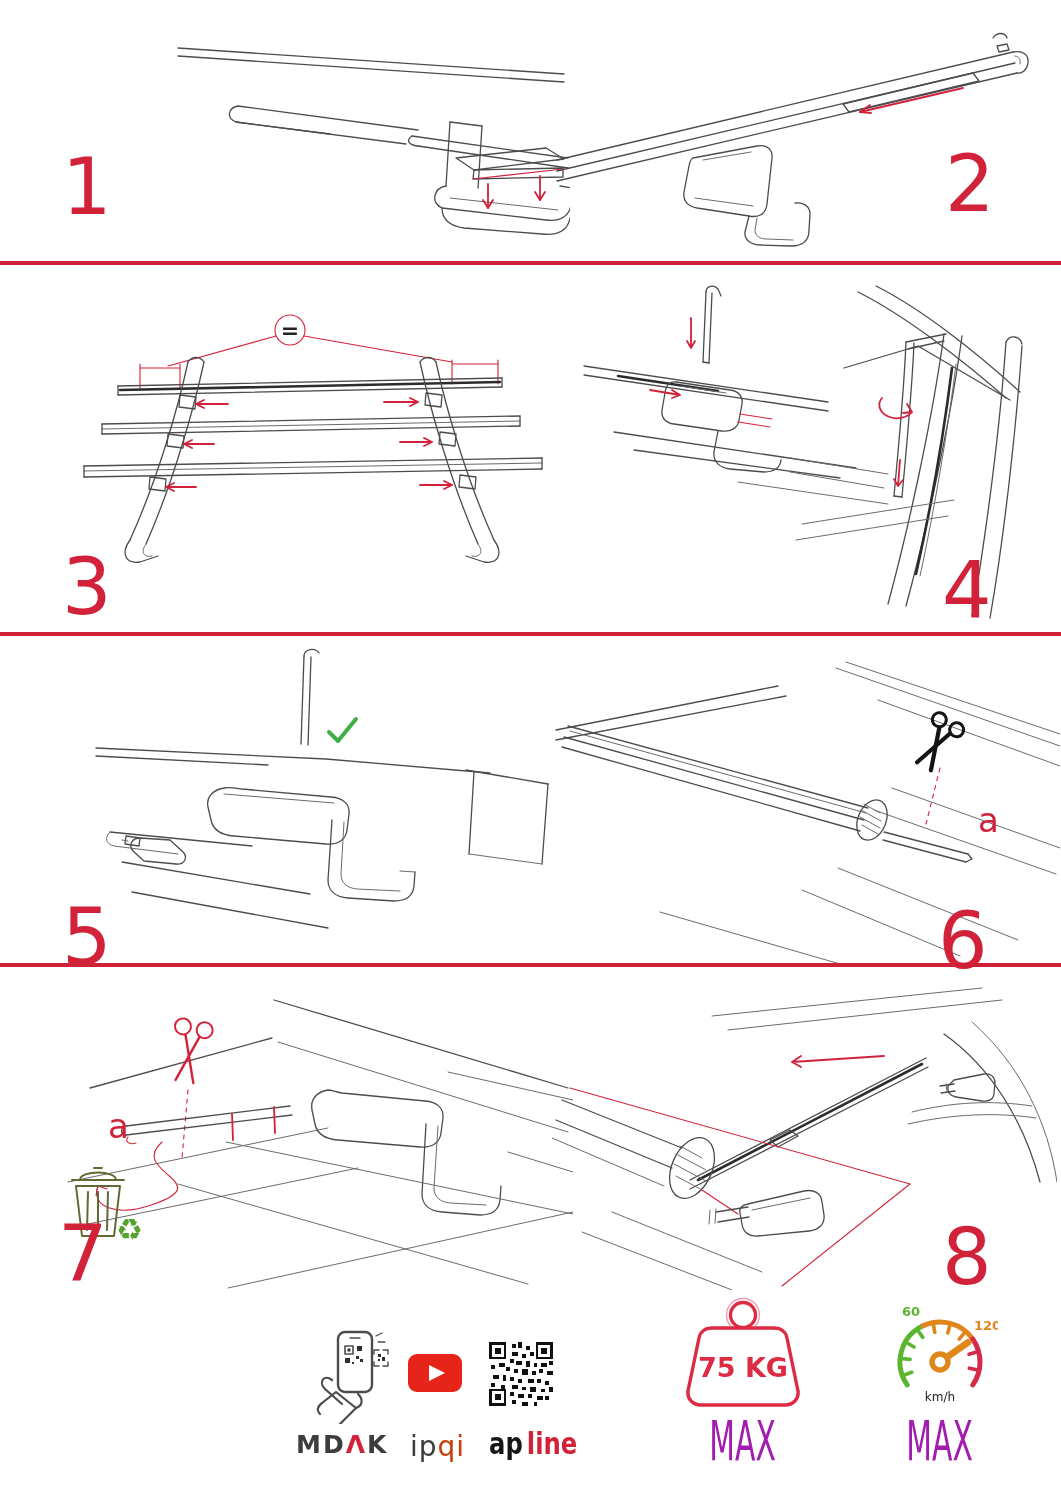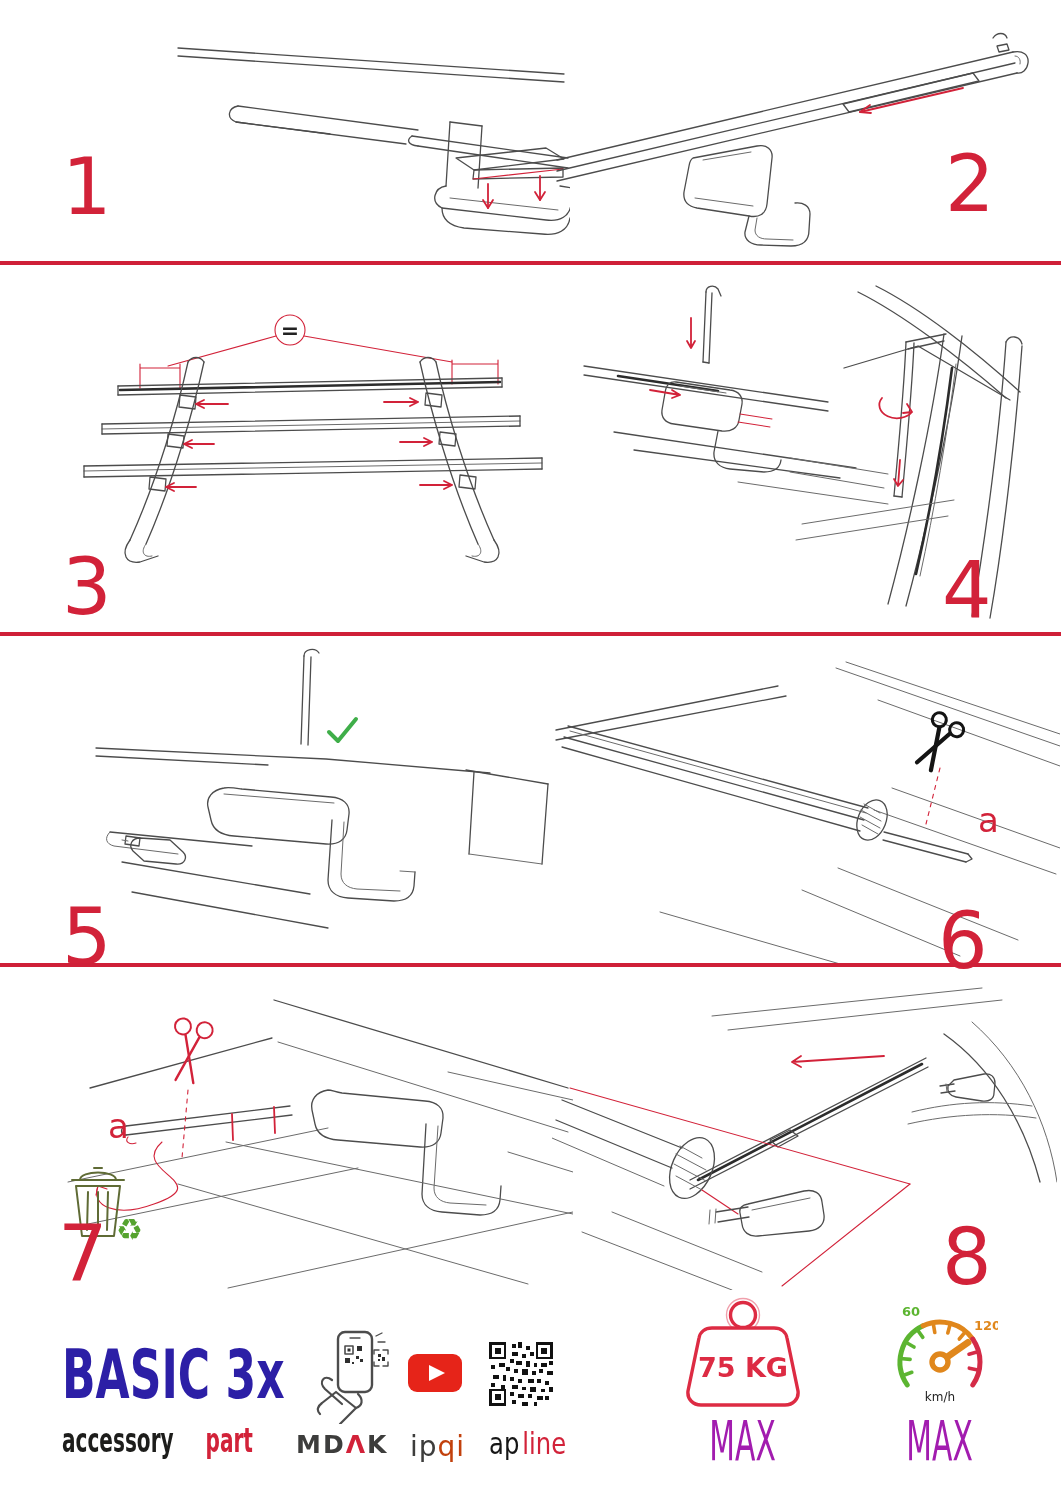--- a/index.html
+++ b/index.html
@@ -25,21 +25,21 @@
   .f-abs{position:absolute;white-space:nowrap;}
   .basic{color:#2c1fa6;font-size:58px;font-weight:600;line-height:1;}
   .basic span{display:inline-block;transform:scale(0.76,1.18);transform-origin:left top;}
   .brand{font-size:33px;font-weight:700;line-height:1;color:#1d1d1b;}
   .brand span{display:inline-block;transform:scaleX(0.78);transform-origin:left top;}
   .brand .r{color:#d22239;}
   .mdak{font-size:25px;font-weight:700;letter-spacing:2px;color:#3d3d3c;}
   .mdak .r{color:#d22239;}
   .ipqi{font-size:28px;font-weight:500;letter-spacing:1px;color:#3d3d3c;}
   .ipqi .r{color:#c2410c;}
-  .apline{font-size:30px;font-weight:400;color:#161616;text-align:right;}
+  .apline{font-size:30px;font-weight:700;color:#161616;text-align:right;}
   .apline span{display:inline-block;transform:scaleX(0.9);transform-origin:left top;}
   .apline .r{color:#d22239;}
   .maxwrap{position:absolute;text-align:center;font-size:48px;font-weight:500;color:#a21caf;line-height:1;}
   .maxwrap span{display:inline-block;transform:scale(0.62,1.15);transform-origin:center top;}
 </style>
 </head>
 <body>
 
 <div class="page">
 
@@ -302,26 +302,20 @@
     <path class="rdt" d="M150,218 L186,242"></path>
     <path class="ln" d="M196,232 L252,219 C262,217 269,221 270,230 L272,243 C273,252 267,258 257,259 L206,264 C197,265 191,260 190,252 L188,241 C187,236 190,233 196,232 Z"></path>
     <path class="lt" d="M200,238 L258,226"></path>
     <path class="ln" d="M164,240 L196,235 M166,250 L197,245"></path>
     <path class="lt" d="M158,238 L157,252 M164,237 L163,251"></path>
     <path class="lt" d="M30,260 L180,318"></path>
       <path class="lt" d="M60,240 L210,300"></path>
   </svg>
   <div class="n" style="left:942px;top:1218px">8</div>
 
-  <div class="f-abs basic" style="left:62px;top:1340px">
-    <span>BASIC 3x</span>
-  </div>
-  <div class="f-abs brand" style="left:62px;top:1424px">
-    <span><span>accessory</span><span class="r">part</span></span>
-  </div>
 
   <svg class="art" style="left:312px;top:1328px" width="84" height="96" viewBox="0 0 84 96">
     <rect x="26" y="4" width="34" height="60" rx="7" class="ln" style="stroke-width:2.4"></rect>
     <path class="ln" d="M38,10 L48,10"></path>
     <rect x="33" y="18" width="8" height="8" class="ln" style="stroke-width:1.6"></rect>
     <rect x="35.5" y="20.5" width="3" height="3" fill="#2f2f2f"></rect>
     <rect x="45" y="18" width="5" height="5" fill="#2f2f2f"></rect>
     <rect x="33" y="30" width="5" height="5" fill="#2f2f2f"></rect>
     <rect x="44" y="28" width="3" height="3" fill="#2f2f2f"></rect>
     <rect x="48" y="31" width="3" height="3" fill="#2f2f2f"></rect>

